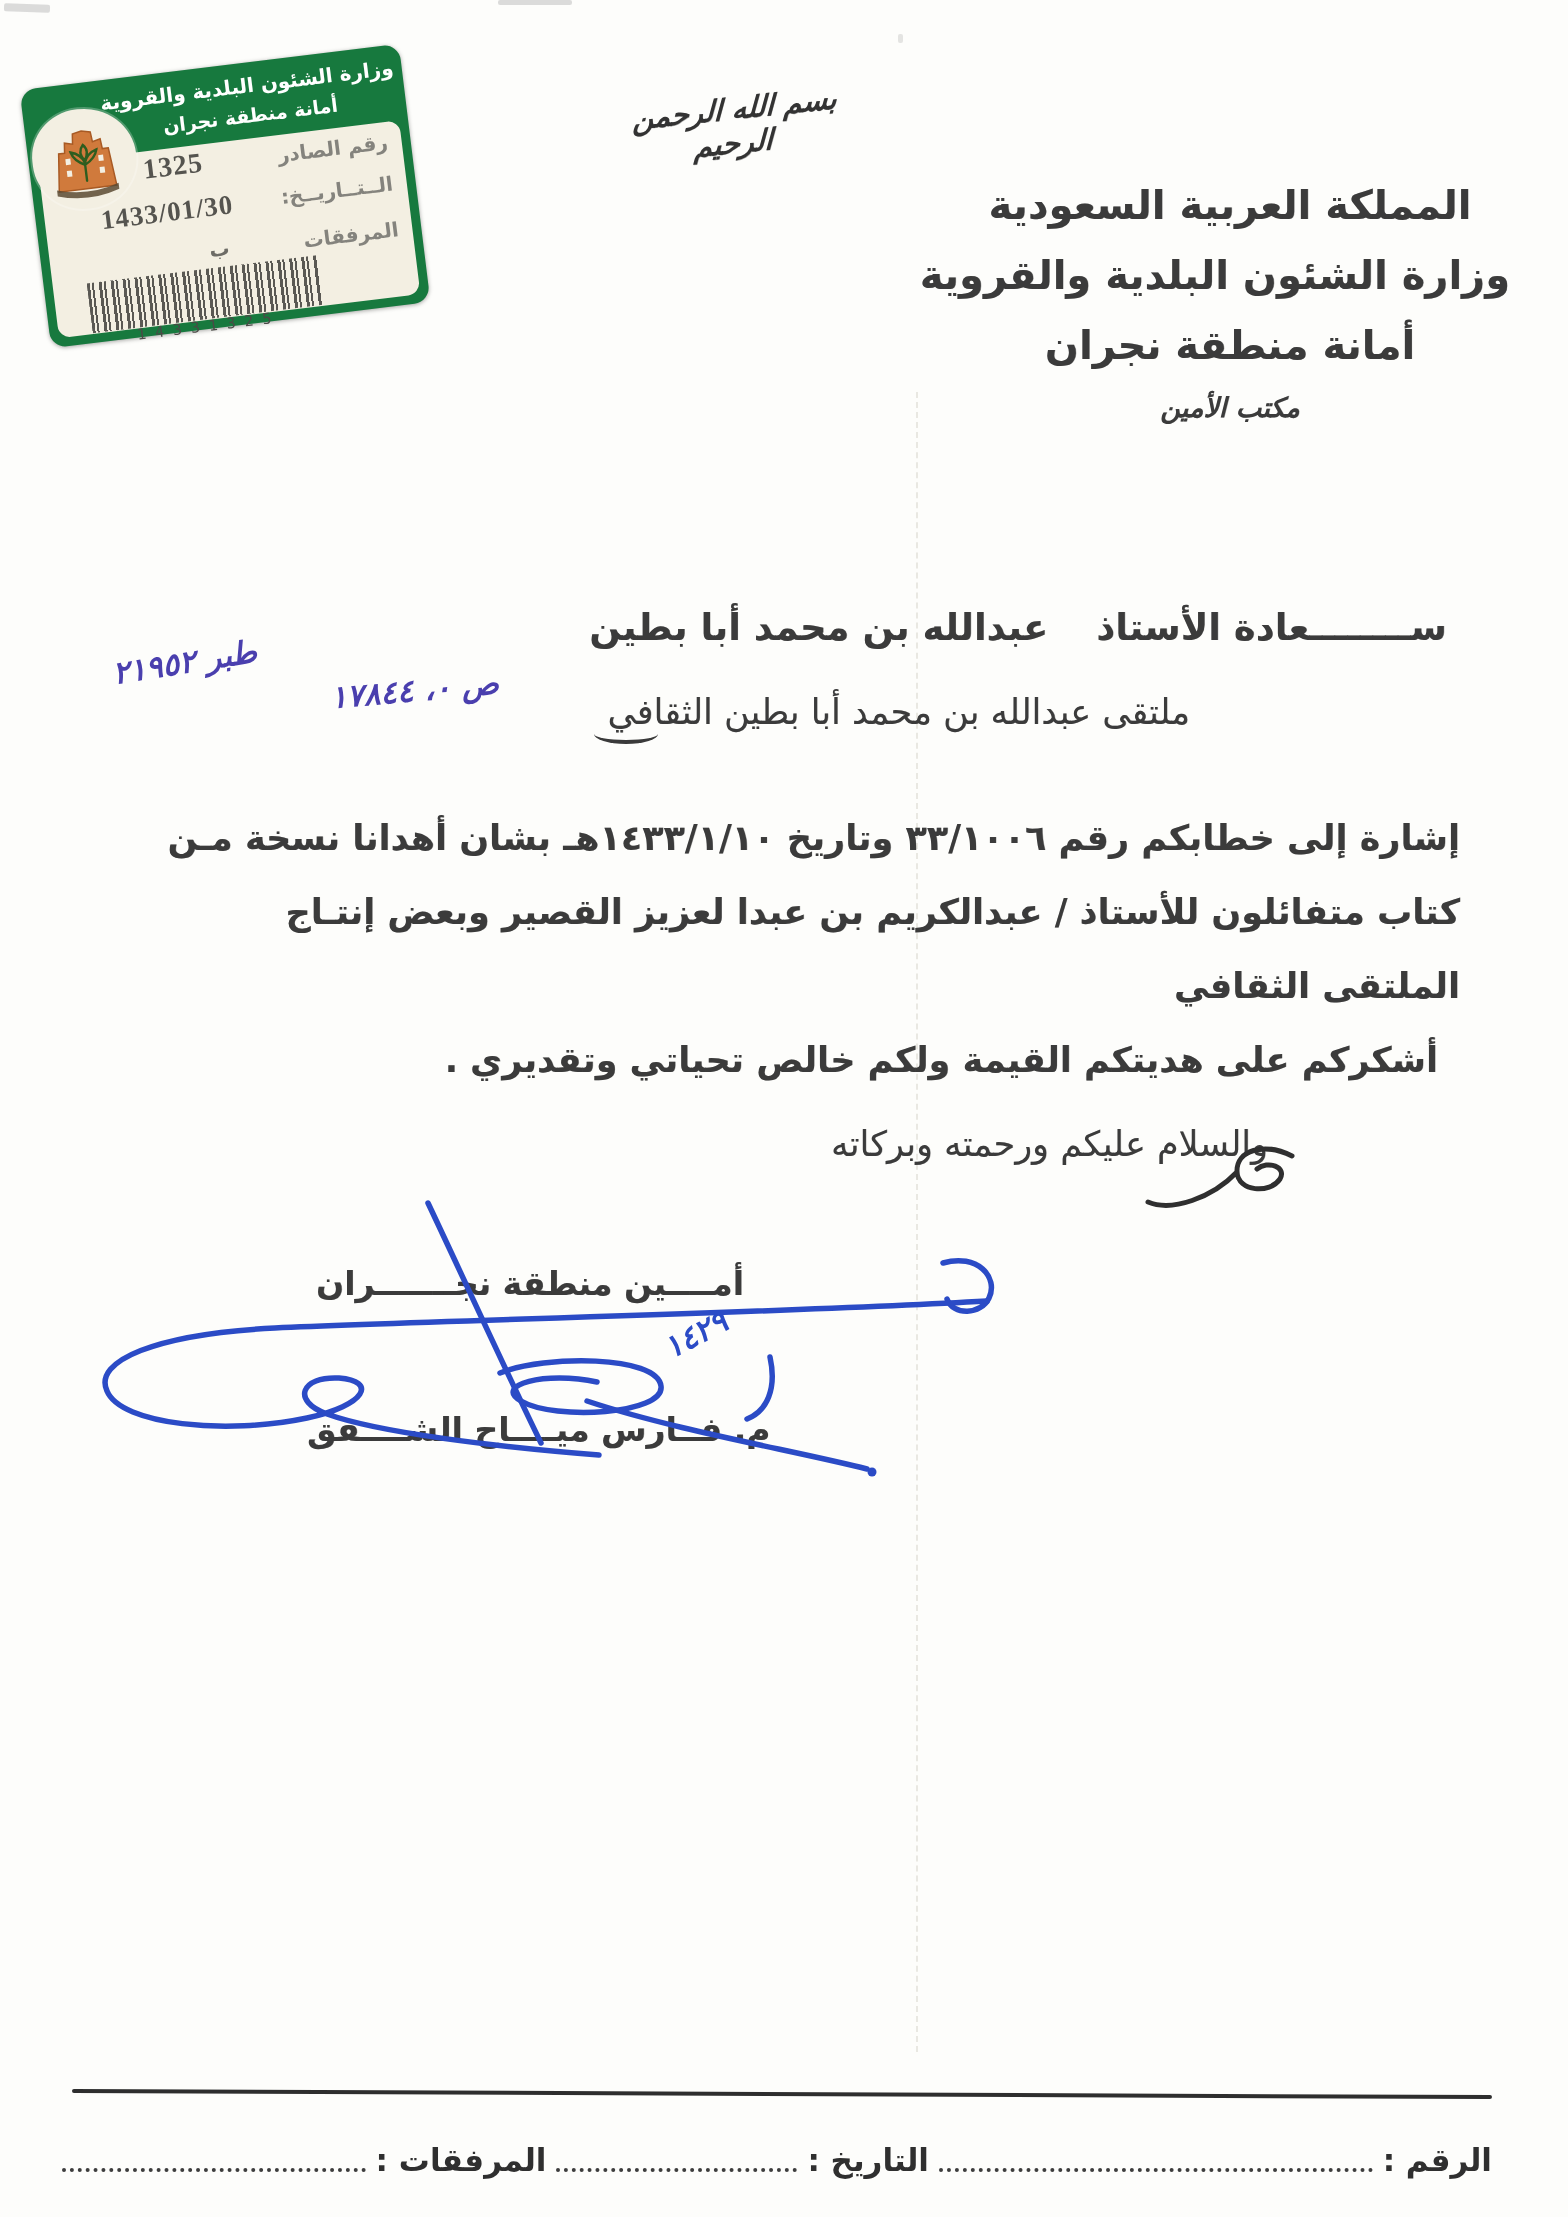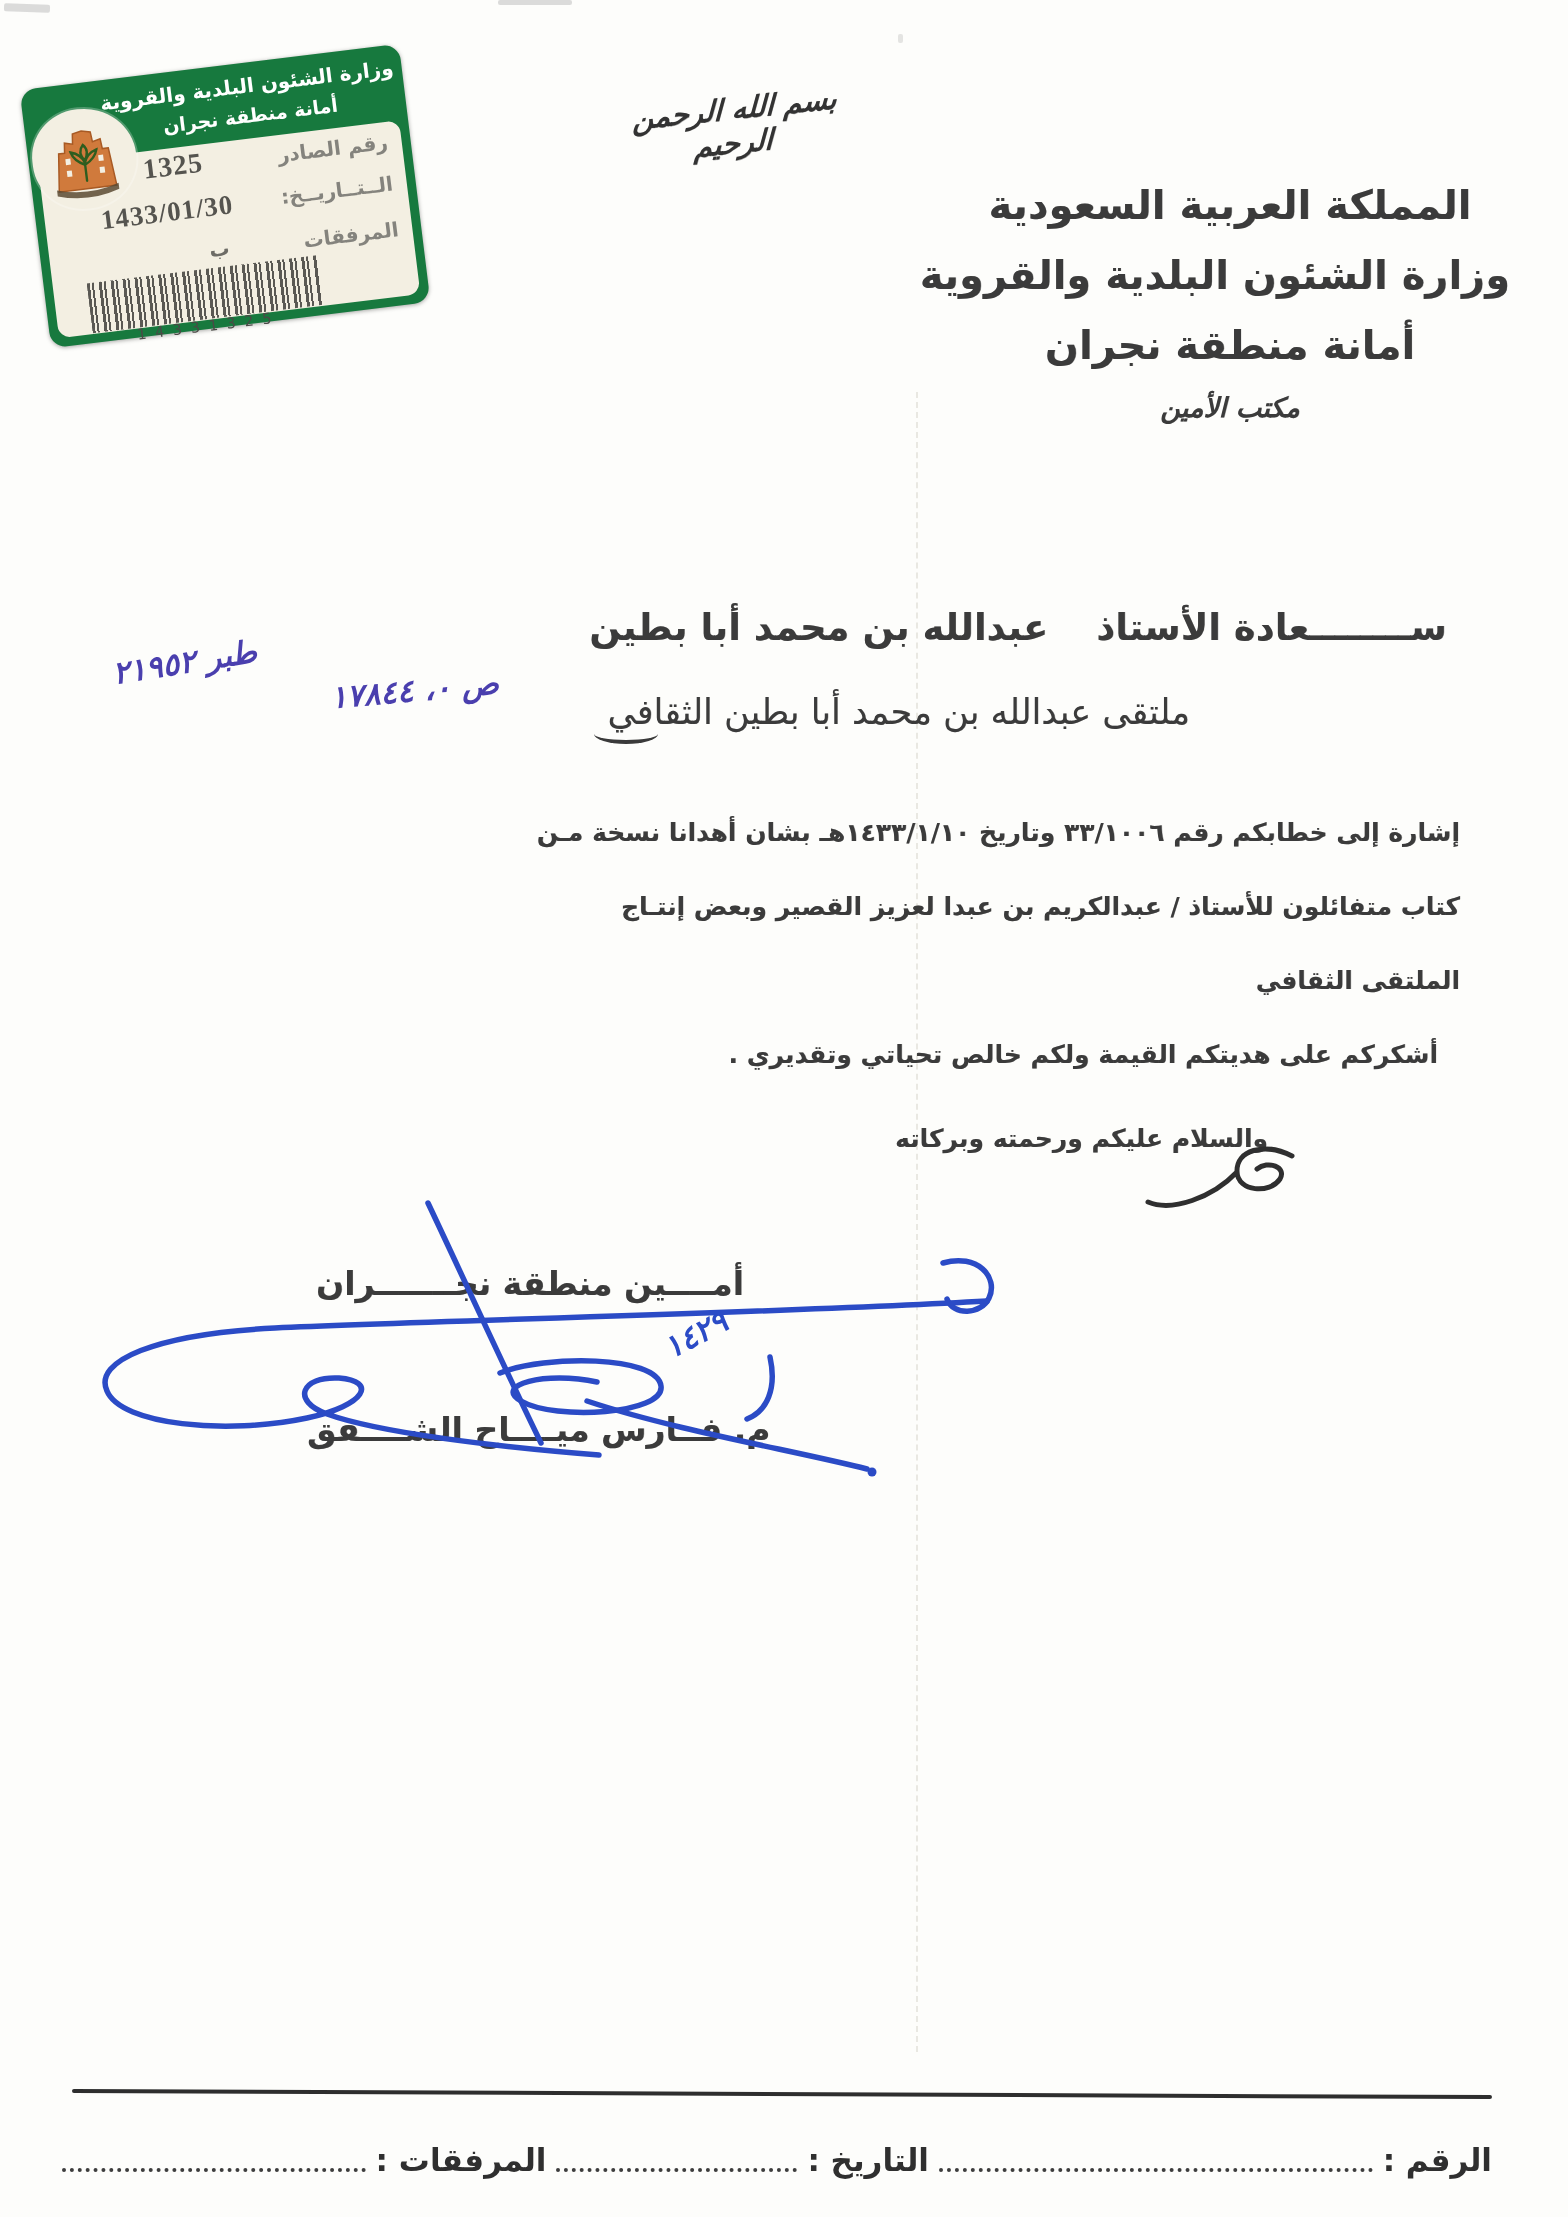--- a/index.html
+++ b/index.html
@@ -76,26 +76,26 @@
   .addressee{
     right:121px; top:606px; display:flex; direction:rtl; gap:48px;
     font-size:37px; font-weight:bold; white-space:nowrap;
   }
   .addr-org{right:378px; top:692px; font-size:35px; font-weight:normal; white-space:nowrap;}
   .org-swash{
     position:absolute; left:-14px; bottom:-12px; width:64px; height:16px;
     border-bottom:4px solid #3a3a3a; border-radius:0 0 60% 60%;
   }
   .salutation{right:306px; top:756px; font-size:36px; font-weight:bold; white-space:nowrap;}
-  .bodyline{font-size:25px; font-weight:bold; white-space:nowrap;}
+  .bodyline{font-size:35px; font-weight:bold; white-space:nowrap;}
   .b1{right:108px; top:818px;}
   .b2{right:108px; top:892px;}
   .b3{right:108px; top:966px;}
   .b4{right:130px; top:1040px;margin-left:28px;}
-  .closing{right:300px; top:1124px; font-size:25px; font-weight:bold; white-space:nowrap;}
+  .closing{right:300px; top:1124px; font-size:35px; font-weight:normal; white-space:nowrap;}
 
   
   .pen{color:#4a3fae; font-weight:bold; font-style:italic; white-space:nowrap;}
   .note-pobox{left:330px; top:672px; font-size:31px; transform:rotate(-5deg);}
   .note-code{left:112px; top:644px; font-size:31px; transform:rotate(-9deg);}
   .sig-year{left:662px; top:1316px; font-size:31px; color:#2b4bc6; font-weight:bold;
             transform:rotate(-28deg); white-space:nowrap;}
 
   
   .sig-title{left:316px; top:1264px; font-size:33px; font-weight:bold; white-space:nowrap;}

